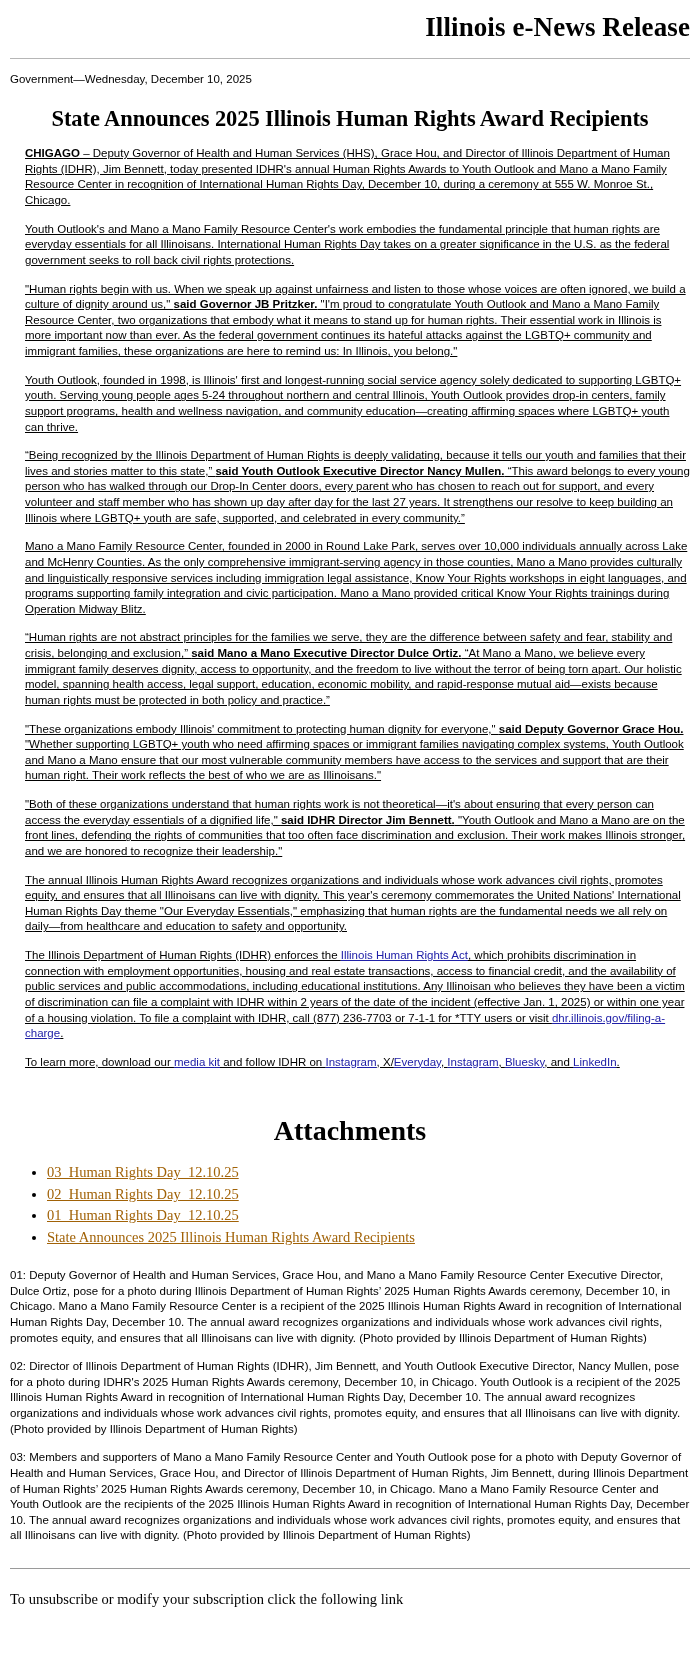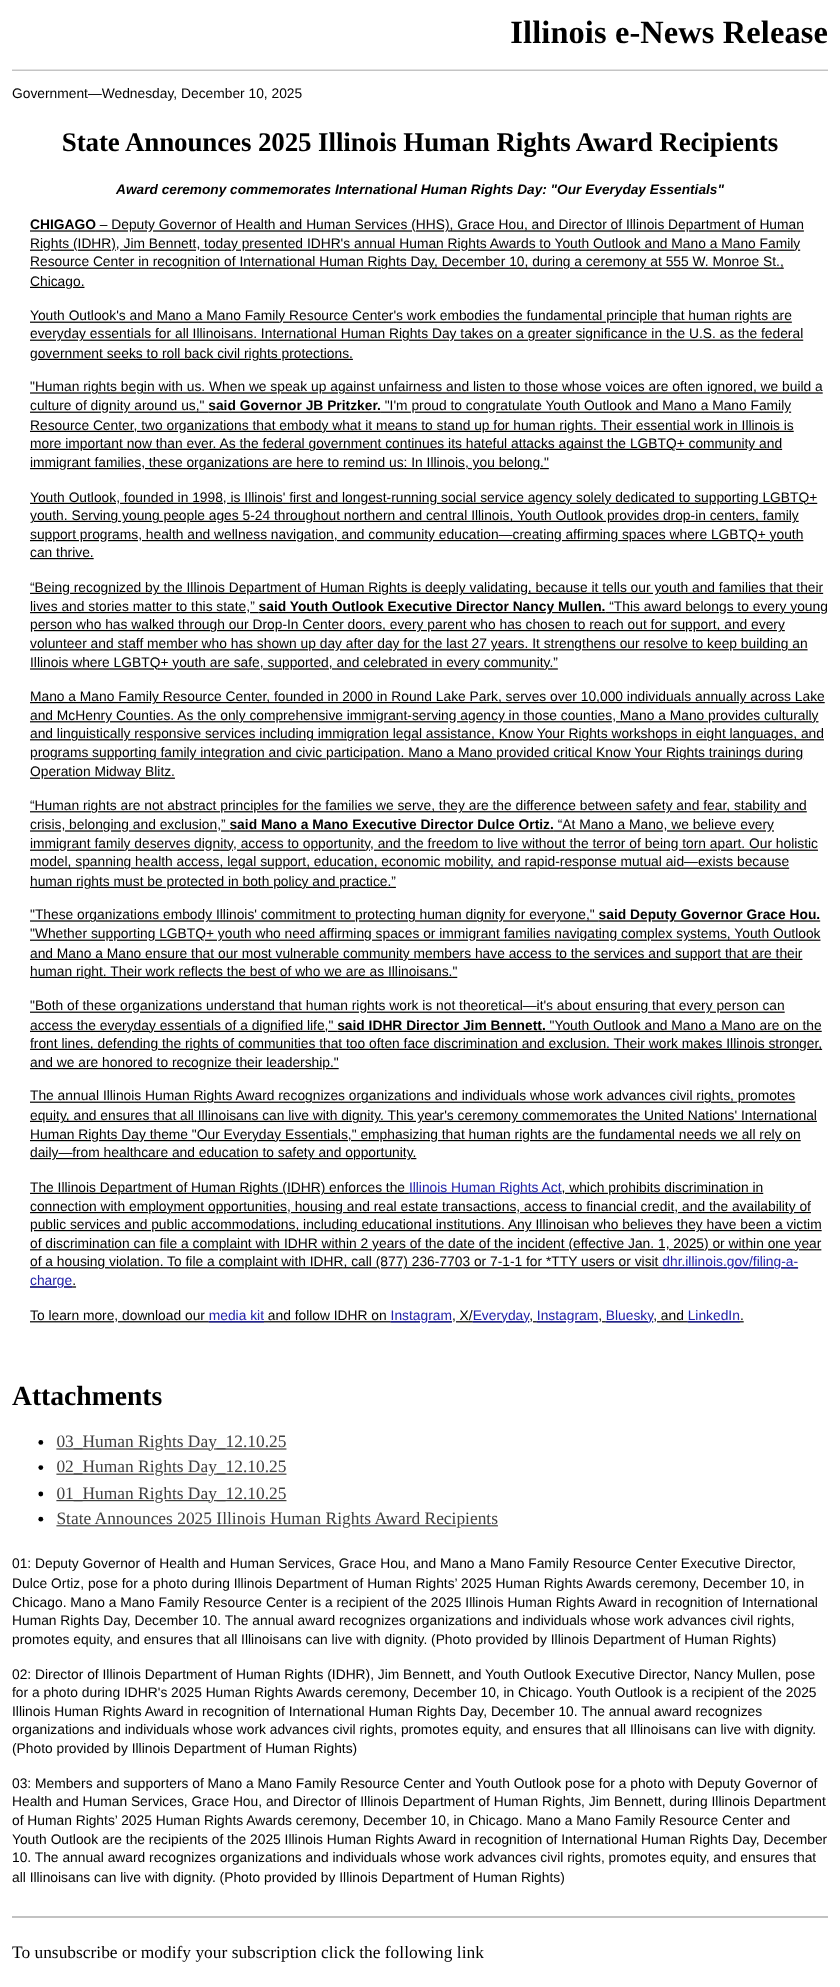--- a/index.html
+++ b/index.html
@@ -81,38 +81,39 @@
   a.link {
     color: #2020a8;
     text-decoration: underline;
     cursor: pointer;
   }
 
   
   .attachments-title {
     font-family: "Liberation Serif", serif;
     font-weight: bold;
-    font-size: 23px;
+    font-size: 28px;
     line-height: 1.1;
     margin: 46px 0 0 0;
+    text-align: center;
   }
   ul.attach-list {
     margin: 15px 0 0 0;
     padding-left: 37px;
     list-style: disc;
   }
   ul.attach-list li {
     font-family: "Liberation Serif", serif;
     font-size: 14.5px;
     line-height: 1.48;
     margin: 0;
   }
   ul.attach-list li::marker { color: #000; }
   a.attach-link {
-    color: #404040;
+    color: #a16207;
     text-decoration: underline;
     font-family: "Liberation Serif", serif;
     cursor: pointer;
   }
 
   
   .captions-wrap { margin-top: 20px; }
   .captions-label {
     font-size: 11.5px;
     line-height: 1.36;
@@ -142,21 +143,20 @@
 <body>
 
 <div class="page">
 
   <div class="masthead">Illinois e-News Release</div>
   <hr class="rule">
 
   <div class="dateline">Government—Wednesday, December 10, 2025</div>
 
   <h1 class="headline">State Announces 2025 Illinois Human Rights Award Recipients</h1>
-  <div class="subhead">Award ceremony commemorates International Human Rights Day: "Our Everyday Essentials"</div>
 
   <div class="body-copy">
 
     <p class="para"><b>CHIGAGO</b><span> – Deputy Governor of Health and Human Services (HHS), Grace Hou, and Director of Illinois Department of Human Rights (IDHR), Jim Bennett, today presented IDHR's annual Human Rights Awards to Youth Outlook and Mano a Mano Family Resource Center in recognition of International Human Rights Day, December 10, during a ceremony at 555 W. Monroe St., Chicago.</span></p>
 
     <p class="para">Youth Outlook's and Mano a Mano Family Resource Center's work embodies the fundamental principle that human rights are everyday essentials for all Illinoisans. International Human Rights Day takes on a greater significance in the U.S. as the federal government seeks to roll back civil rights protections.</p>
 
     <p class="para"><span>"Human rights begin with us. When we speak up against unfairness and listen to those whose voices are often ignored, we build a culture of dignity around us," </span><b>said Governor JB Pritzker.</b><span> "I'm proud to congratulate Youth Outlook and Mano a Mano Family Resource Center, two organizations that embody what it means to stand up for human rights. Their essential work in Illinois is more important now than ever. As the federal government continues its hateful attacks against the LGBTQ+ community and immigrant families, these organizations are here to remind us: In Illinois, you belong."</span></p>
 
     <p class="para">Youth Outlook, founded in 1998, is Illinois' first and longest-running social service agency solely dedicated to supporting LGBTQ+ youth. Serving young people ages 5-24 throughout northern and central Illinois, Youth Outlook provides drop-in centers, family support programs, health and wellness navigation, and community education—creating affirming spaces where LGBTQ+ youth can thrive.</p>

